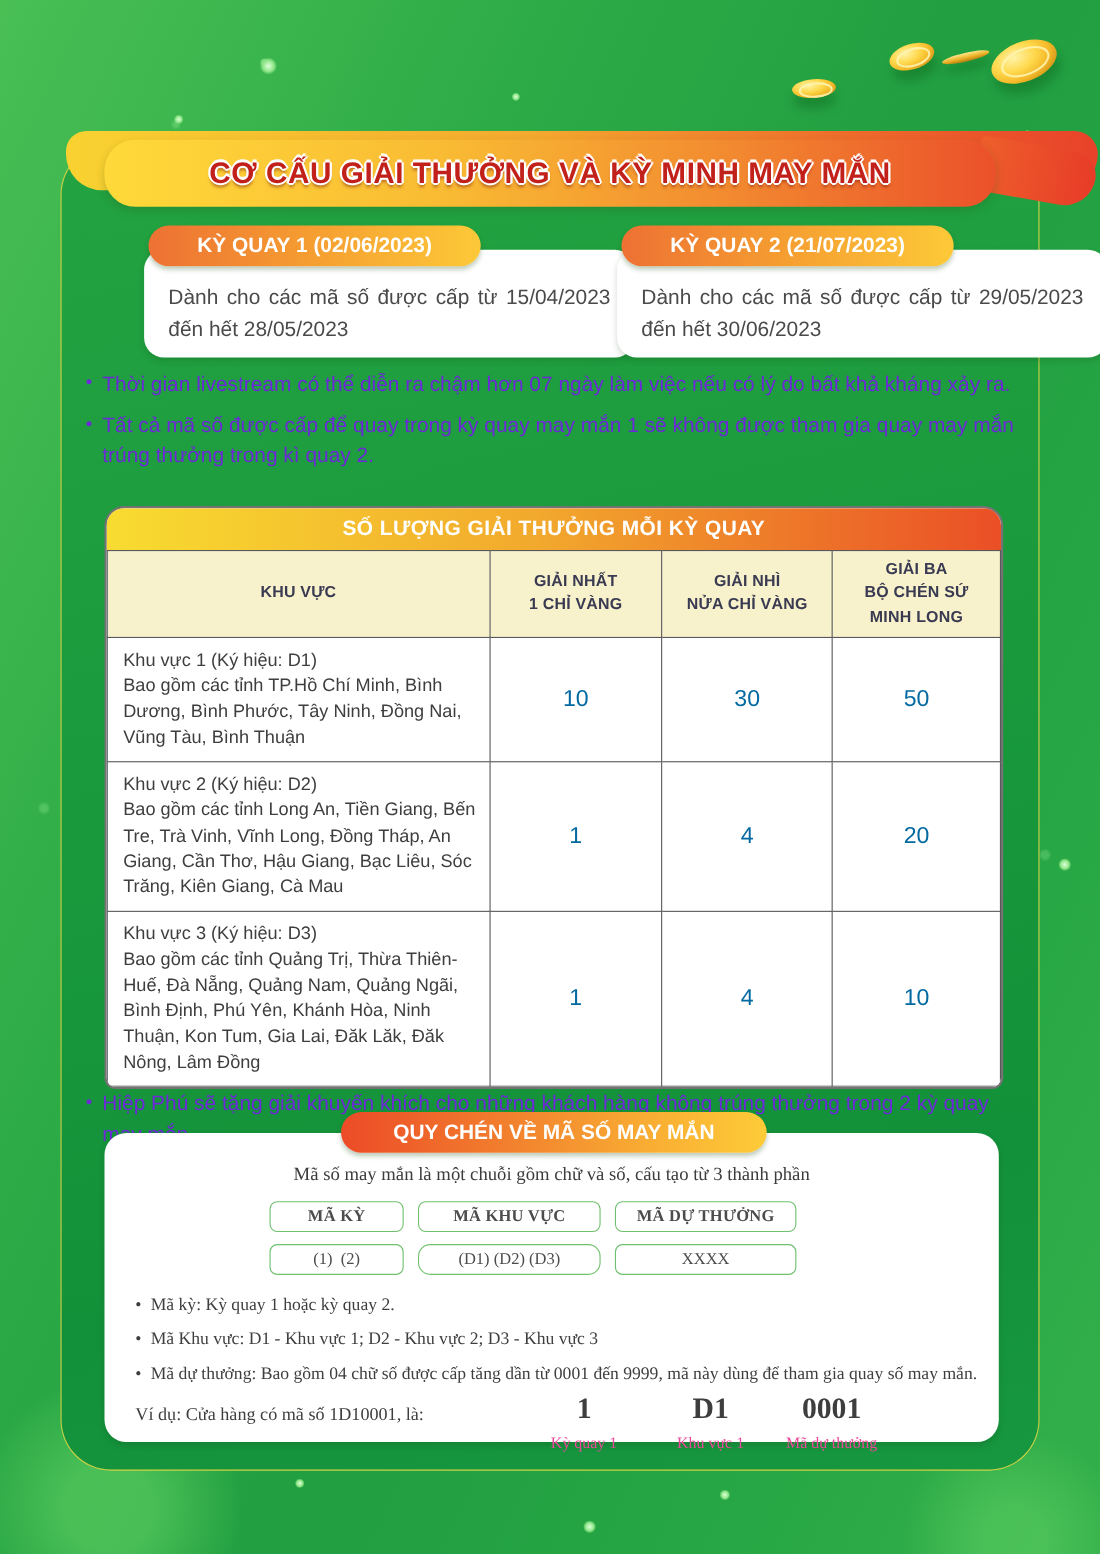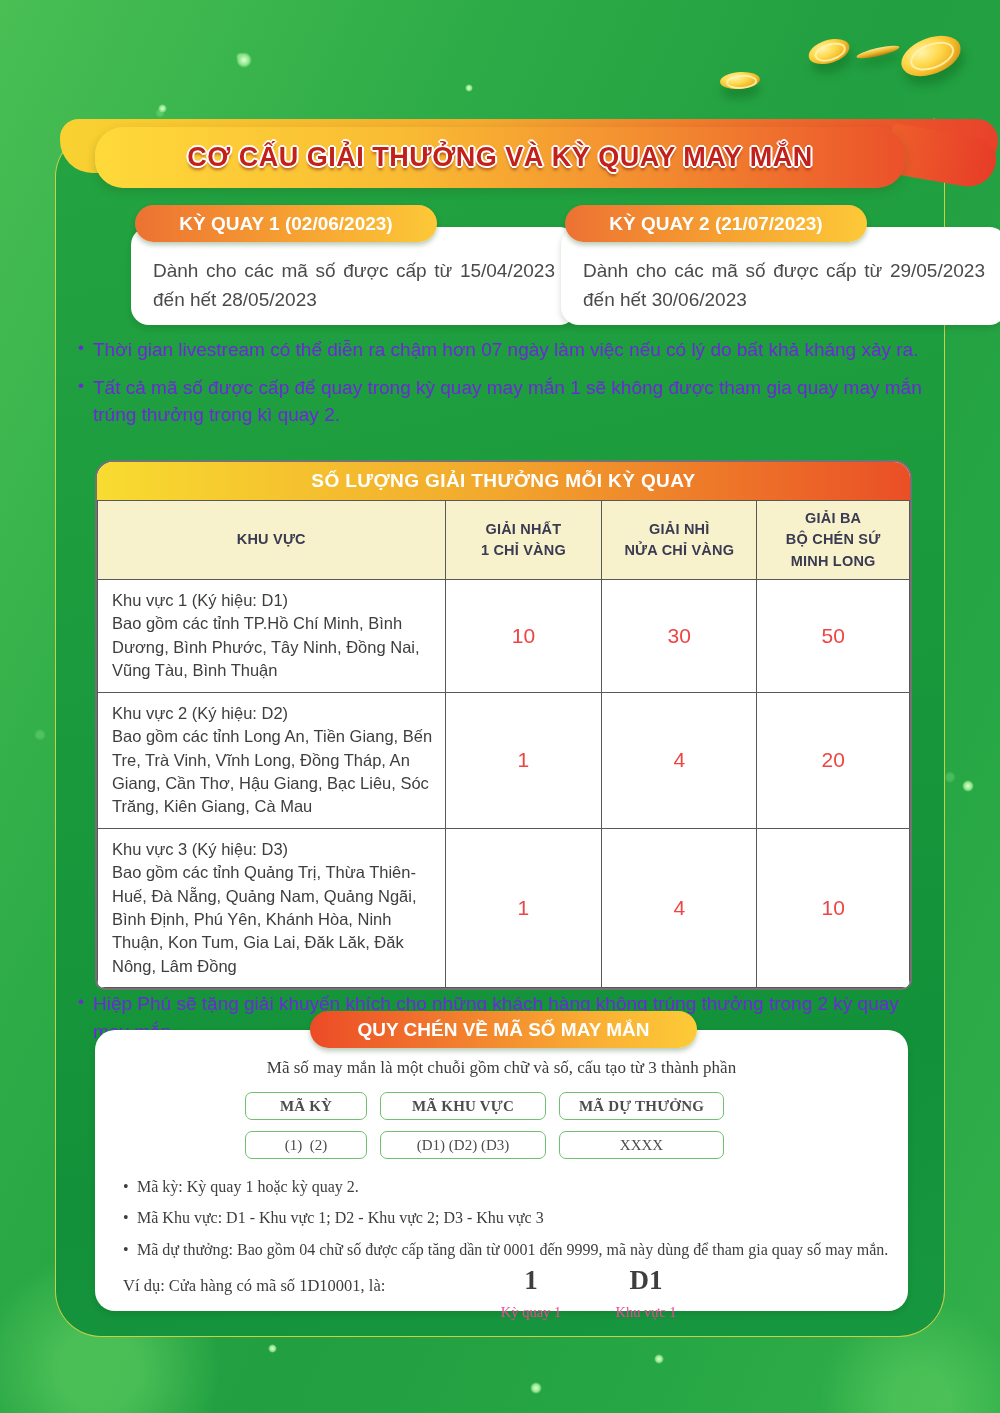--- a/index.html
+++ b/index.html
@@ -58,21 +58,21 @@
   .table-wrap{position:absolute;left:95px;top:460px;width:813px;border:2px solid #737373;
     border-radius:18px 18px 10px 10px;overflow:hidden;background:#fff;}
   .table-title{height:38px;display:flex;align-items:center;justify-content:center;
     background:linear-gradient(90deg,#f8dc30 0%,#f2a92d 48%,#ea4f26 100%);
     color:#fff;font-weight:bold;font-size:19px;letter-spacing:.4px;}
   table.prize{width:100%;border-collapse:collapse;}
   table.prize td,table.prize th{border:1px solid #58585a;background:#fff;}
   table.prize th{background:#f7f2cb;height:76px;font-size:14.5px;font-weight:bold;color:#3a3a52;
     text-align:center;white-space:pre-line;line-height:1.45;letter-spacing:.2px;}
   td.region{padding:9px 12px 9px 14px;font-size:16.5px;color:#3e3e3e;line-height:1.42;vertical-align:top;}
-  td.num{text-align:center;font-size:21px;color:#ef4444;vertical-align:middle;}
+  td.num{text-align:center;font-size:21px;color:#0369a1;vertical-align:middle;}
   .c1{width:42.8%;} .c2{width:19.3%;} .c3{width:19.1%;} .c4{width:18.8%;}
   
   .rule-pill{position:absolute;left:310px;top:1011px;width:387px;height:37px;border-radius:19px;z-index:3;
     display:flex;align-items:center;justify-content:center;color:#fff;font-weight:bold;font-size:19px;
     background:linear-gradient(90deg,#ec4b27 0%,#f2812e 40%,#f9ad33 72%,#fdcb38 100%);
     box-shadow:0 3px 5px rgba(30,80,20,.3);}
   .rule-box{position:absolute;left:95px;top:1030px;width:813px;height:281px;background:#fff;border-radius:20px;z-index:2;
     box-shadow:0 3px 6px rgba(20,70,20,.2);font-family:Liberation Serif, serif;}
   .rule-intro{position:absolute;left:0;top:28px;width:100%;text-align:center;font-size:17px;color:#3c3c3c;}
   .comp-box{position:absolute;height:26px;border:1.5px solid #6fc06f;border-radius:7px;background:#fff;
@@ -104,21 +104,21 @@
 <div class="sparkle" style="left:962px;top:780px;width:12px;height:12px;"></div>
 <div class="sparkle" style="left:530px;top:1382px;width:12px;height:12px;"></div>
 <div class="sparkle" style="left:268px;top:1344px;width:9px;height:9px;"></div>
 <div class="sparkle" style="left:654px;top:1354px;width:10px;height:10px;"></div>
 
 <div class="panel"></div>
 
 <div class="ribbon-back"></div>
 <div class="ribbon-tail"></div>
 <div class="ribbon-front">
-  <span class="ribbon-title">CƠ CẤU GIẢI THƯỞNG VÀ KỲ QUAY MAY MẮN</span>
+  <span class="ribbon-title">CƠ CẤU GIẢI THƯỞNG VÀ KỲ MINH MAY MẮN</span>
 </div>
 
 <div class="round-card" style="left:95px;top:227px;">
   <p>Dành cho các mã số được cấp từ 15/04/2023 đến hết 28/05/2023</p>
 </div>
 <div class="round-pill" style="left:135px;top:205px;width:302px;">
   <span>KỲ QUAY 1 (02/06/2023)</span>
 </div>
 
 <div class="round-card" style="left:525px;top:227px;">
@@ -189,35 +189,39 @@
 </div>
 
 <div class="rule-box">
   <div class="rule-intro">Mã số may mắn là một chuỗi gồm chữ và số, cấu tạo từ 3 thành phần</div>
 
   <div class="comp-box name" style="left:150px;top:62px;width:120px;">MÃ KỲ</div>
   <div class="comp-box name" style="left:285px;top:62px;width:164px;">MÃ KHU VỰC</div>
   <div class="comp-box name" style="left:464px;top:62px;width:163px;">MÃ DỰ THƯỞNG</div>
 
   <div class="comp-box" style="left:150px;top:101px;width:120px;">(1)  (2)</div>
-  <div class="comp-box" style="left:285px;top:101px;width:164px;">(D1) (D2) (D3)</div>
+  <div class="comp-box" style="left:285px;top:101px;width:164px;border-radius:11px;">(D1) (D2) (D3)</div>
   <div class="comp-box" style="left:464px;top:101px;width:163px;">XXXX</div>
 
   <div class="rule-bullets">
     <p class="b">Mã kỳ: Kỳ quay 1 hoặc kỳ quay 2.</p>
     <p class="b">Mã Khu vực: D1 - Khu vực 1; D2 - Khu vực 2; D3 - Khu vực 3</p>
     <p class="b">Mã dự thưởng: Bao gồm 04 chữ số được cấp tăng dần từ 0001 đến 9999, mã này dùng để tham gia quay số may mắn.</p>
   </div>
 
   <div class="example-label">Ví dụ: Cửa hàng có mã số 1D10001, là:</div>
 
   <div class="ex-part" style="left:388px;top:236px;width:96px;">
     <div class="ex-code">1</div>
     <div class="ex-meaning">Kỳ quay 1</div>
   </div>
   <div class="ex-part" style="left:503px;top:236px;width:96px;">
     <div class="ex-code">D1</div>
     <div class="ex-meaning">Khu vực 1</div>
   </div>
+  <div class="ex-part" style="left:608px;top:236px;width:106px;">
+    <div class="ex-code">0001</div>
+    <div class="ex-meaning">Mã dự thưởng</div>
+  </div>
 </div>
 <div class="rule-pill">
   <span>QUY CHÉN VỀ MÃ SỐ MAY MẮN</span>
 </div>
 
 </body></html>

